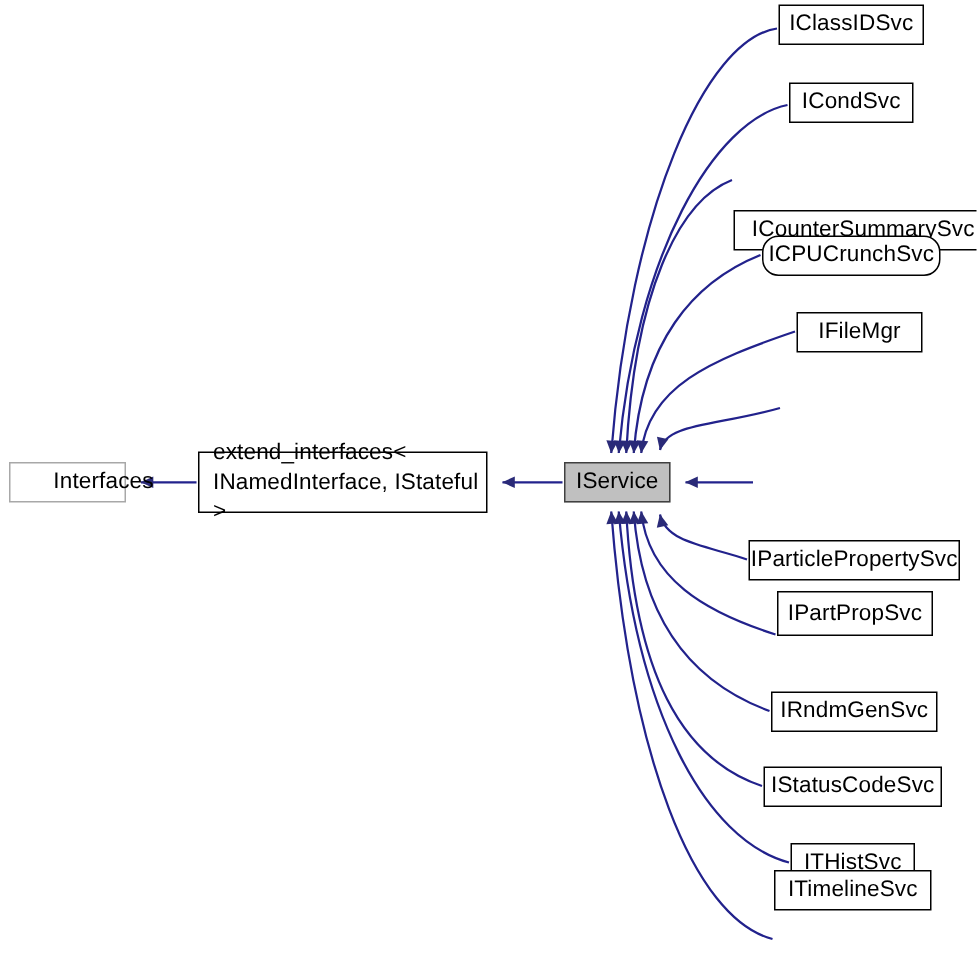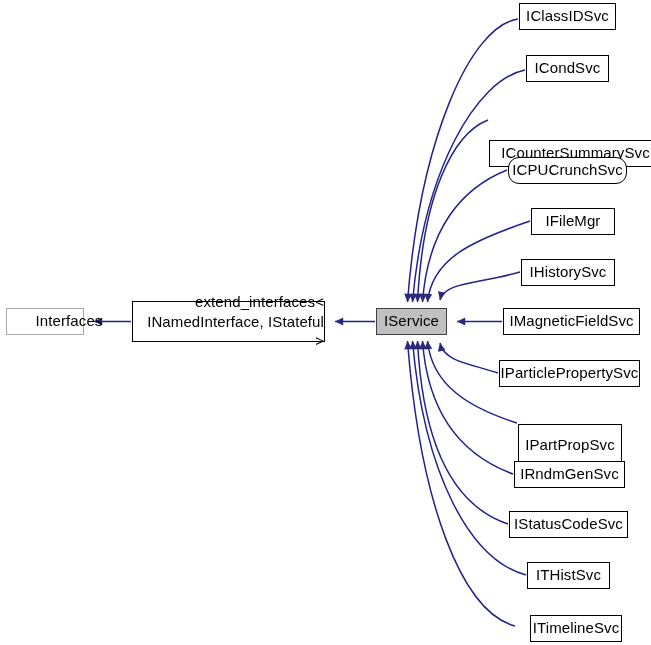--- a/index.html
+++ b/index.html
@@ -49,21 +49,21 @@
     background: #c0c0c0;
     border: 1px solid #404040;
   }
   .node-base-outer {
     background: #ffffff;
     border: 1px solid #a8a8a8;
     padding-left: 48px;
   }
   .node-multiline {
     white-space: pre-line;
-    text-align: right;
+    text-align: left;
     padding-left: 9px;
     justify-content: flex-start;
     line-height: 1.30;
   }
 </style>
 </head>
 <body>
 
 <div id="diagram-root">
 
@@ -107,29 +107,27 @@
   <div class="node" style="left:519px; top:3px; width:97px; height:27px;">IClassIDSvc</div>
 
   <div class="node" style="left:526px; top:55px; width:83px; height:27px;">ICondSvc</div>
 
   <div class="node" style="left:489px; top:106px; width:173px; height:27px;margin-top:34px;">ICounterSummarySvc</div>
 
   <div class="node" style="left:508px; top:157px; width:119px; height:27px;border-radius:11px;">ICPUCrunchSvc</div>
 
   <div class="node" style="left:531px; top:208px; width:84px; height:27px;">IFileMgr</div>
 
-  <div class="node" style="left:521px; top:259px; width:94px; height:27px;">IHistorySvc</div>
 
-  <div class="node" style="left:503px; top:308px; width:137px; height:27px;">IMagneticFieldSvc</div>
 
   <div class="node" style="left:499px; top:360px; width:141px; height:27px;">IParticlePropertySvc</div>
 
-  <div class="node" style="left:518px; top:424px; width:104px; height:42px;">IPartPropSvc</div>
+  <div class="node" style="left:518px; top:394px; width:104px; height:30px;">IPartPropSvc</div>
 
   <div class="node" style="left:514px; top:461px; width:111px; height:27px;">IRndmGenSvc</div>
 
   <div class="node" style="left:509px; top:511px; width:119px; height:27px;">IStatusCodeSvc</div>
 
   <div class="node" style="left:527px; top:562px; width:83px; height:27px;">ITHistSvc</div>
 
-  <div class="node" style="left:516px; top:615px; width:92px; height:27px;margin-left:14px;">ITimelineSvc</div>
+  <div class="node" style="left:516px; top:580px; width:105px; height:27px;">ITimelineSvc</div>
 
 </div>
 
 </body></html>

